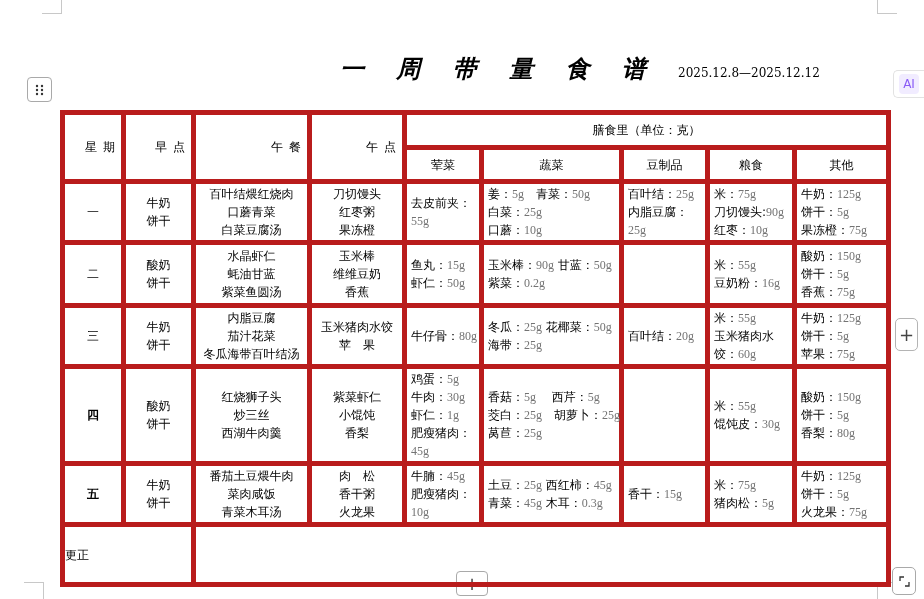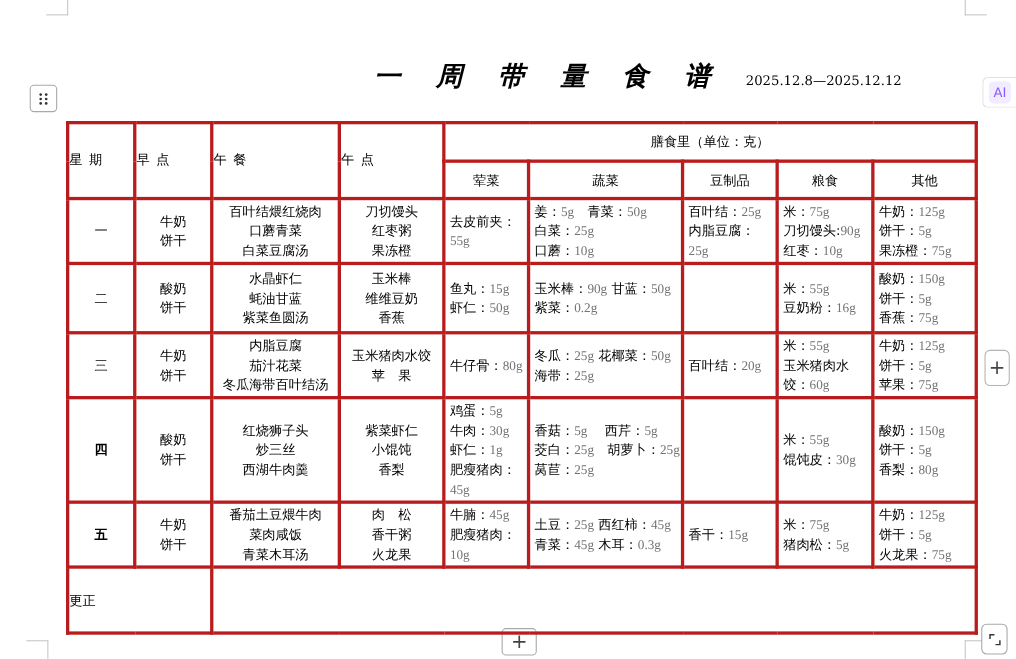--- a/index.html
+++ b/index.html
@@ -20,22 +20,22 @@
 
   .ai-button { position: absolute; left: 893px; top: 70px; width: 31px; height: 28px; border: 1px solid #e2e2e2; border-right: none; border-radius: 5px 0 0 5px; background: #fff; display: flex; align-items: center; justify-content: center; }
   .ai-button span { display: inline-block; background: #f1ecff; color: #8a5cf6; font-size: 12px; padding: 3px 4px; border-radius: 4px; }
 
   .side-plus { position: absolute; left: 895px; top: 318px; width: 23px; height: 33px; border: 1px solid #b4b4b4; border-radius: 5px; background: #fff; display: flex; align-items: center; justify-content: center; font-size: 18px; color: #444; }
   .bottom-plus { position: absolute; left: 456px; top: 571px; width: 32px; height: 25px; border: 1px solid #a9a9a9; border-radius: 4px; background: #fff; display: flex; align-items: center; justify-content: center; font-size: 18px; color: #444; }
   .expand-btn { position: absolute; left: 892px; top: 567px; width: 24px; height: 28px; border: 1px solid #a9a9a9; border-radius: 5px; background: #fff; display: flex; align-items: center; justify-content: center; }
   .expand-btn svg { width: 11px; height: 11px; }
 
   table.menu { position: absolute; left: 60px; top: 110px; border-collapse: collapse; table-layout: fixed; width: 826px; }
-  table.menu td, table.menu th { border: 3px solid #b91c1c; font-size: 12px; line-height: 18px; vertical-align: middle; font-weight: normal; }
-  th.hdr { font-weight: bold; text-align: left; font-size: 13px; letter-spacing: 6px; font-family: Liberation Mono, monospace; }
+  table.menu td, table.menu th { border: 5px solid #b91c1c; font-size: 12px; line-height: 18px; vertical-align: middle; font-weight: normal; }
+  th.hdr { font-weight: bold; text-align: right; font-size: 13px; letter-spacing: 6px; }
   th.hdr2 { font-weight: bold; text-align: center; font-size: 13px; }
   td.day { text-align: center; font-size: 13px; }
   td.day.bold { font-weight: bold; font-family: "DejaVu Serif", "Liberation Serif", serif; }
   td.center { text-align: center; }
   td.amt { vertical-align: top; padding: 1px 4px; text-align: left; }
   .line { display: block; white-space: nowrap; }
   .num { color: #737373; font-family: "Liberation Serif", "DejaVu Serif", serif; }
   td.correction-label { font-weight: bold; font-size: 12px; }
 </style>
 </head>

